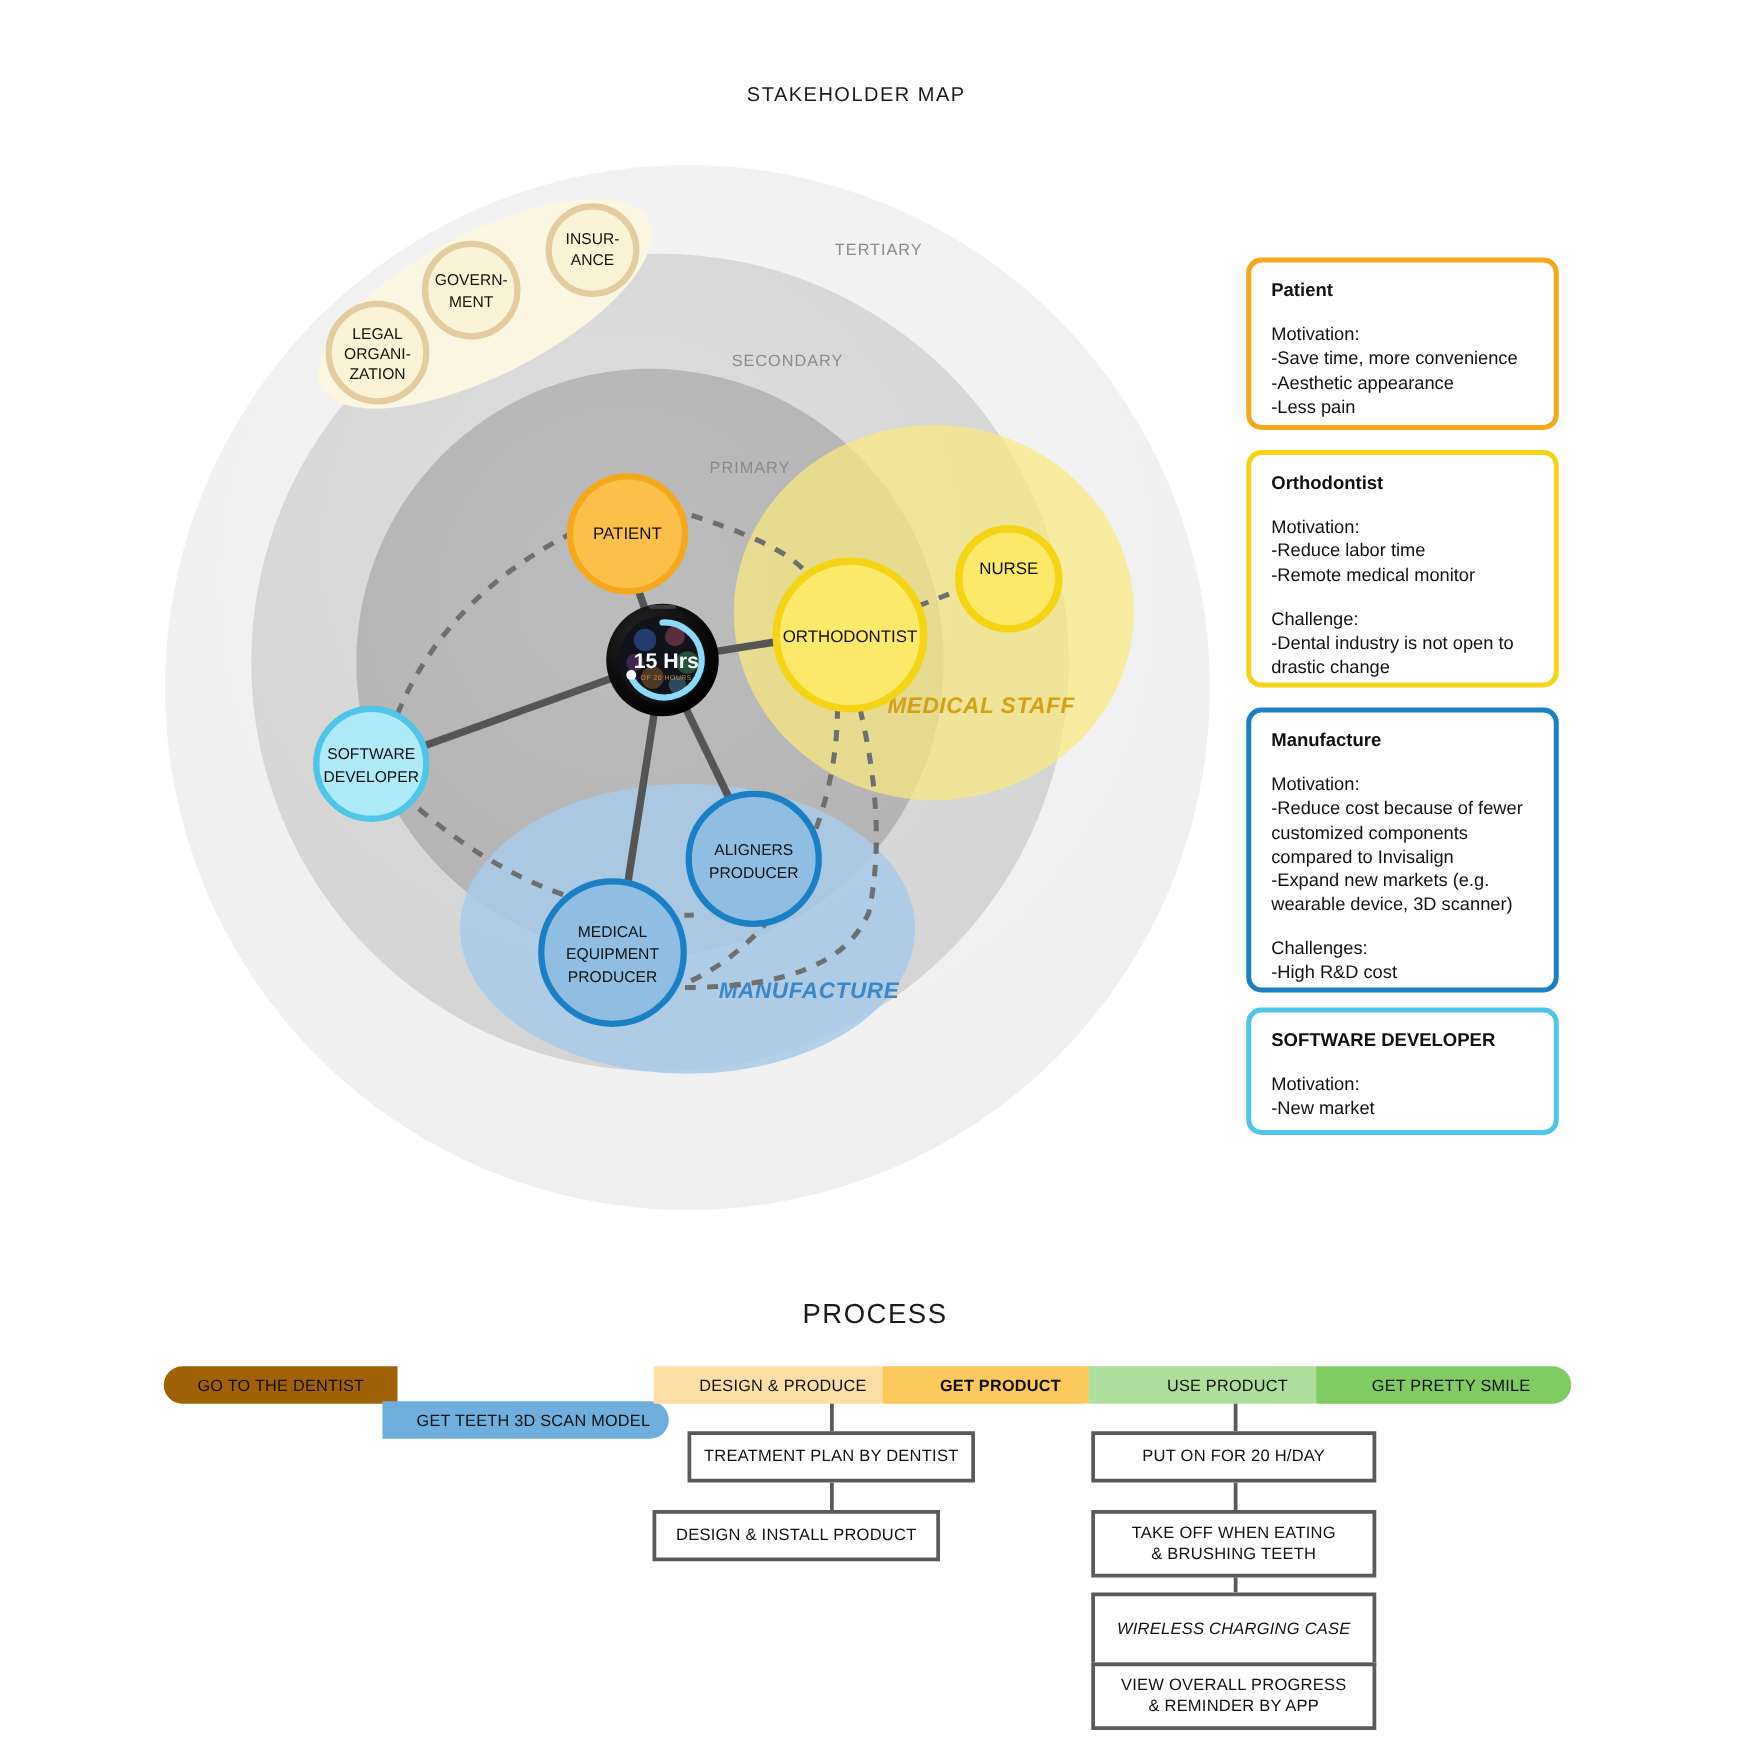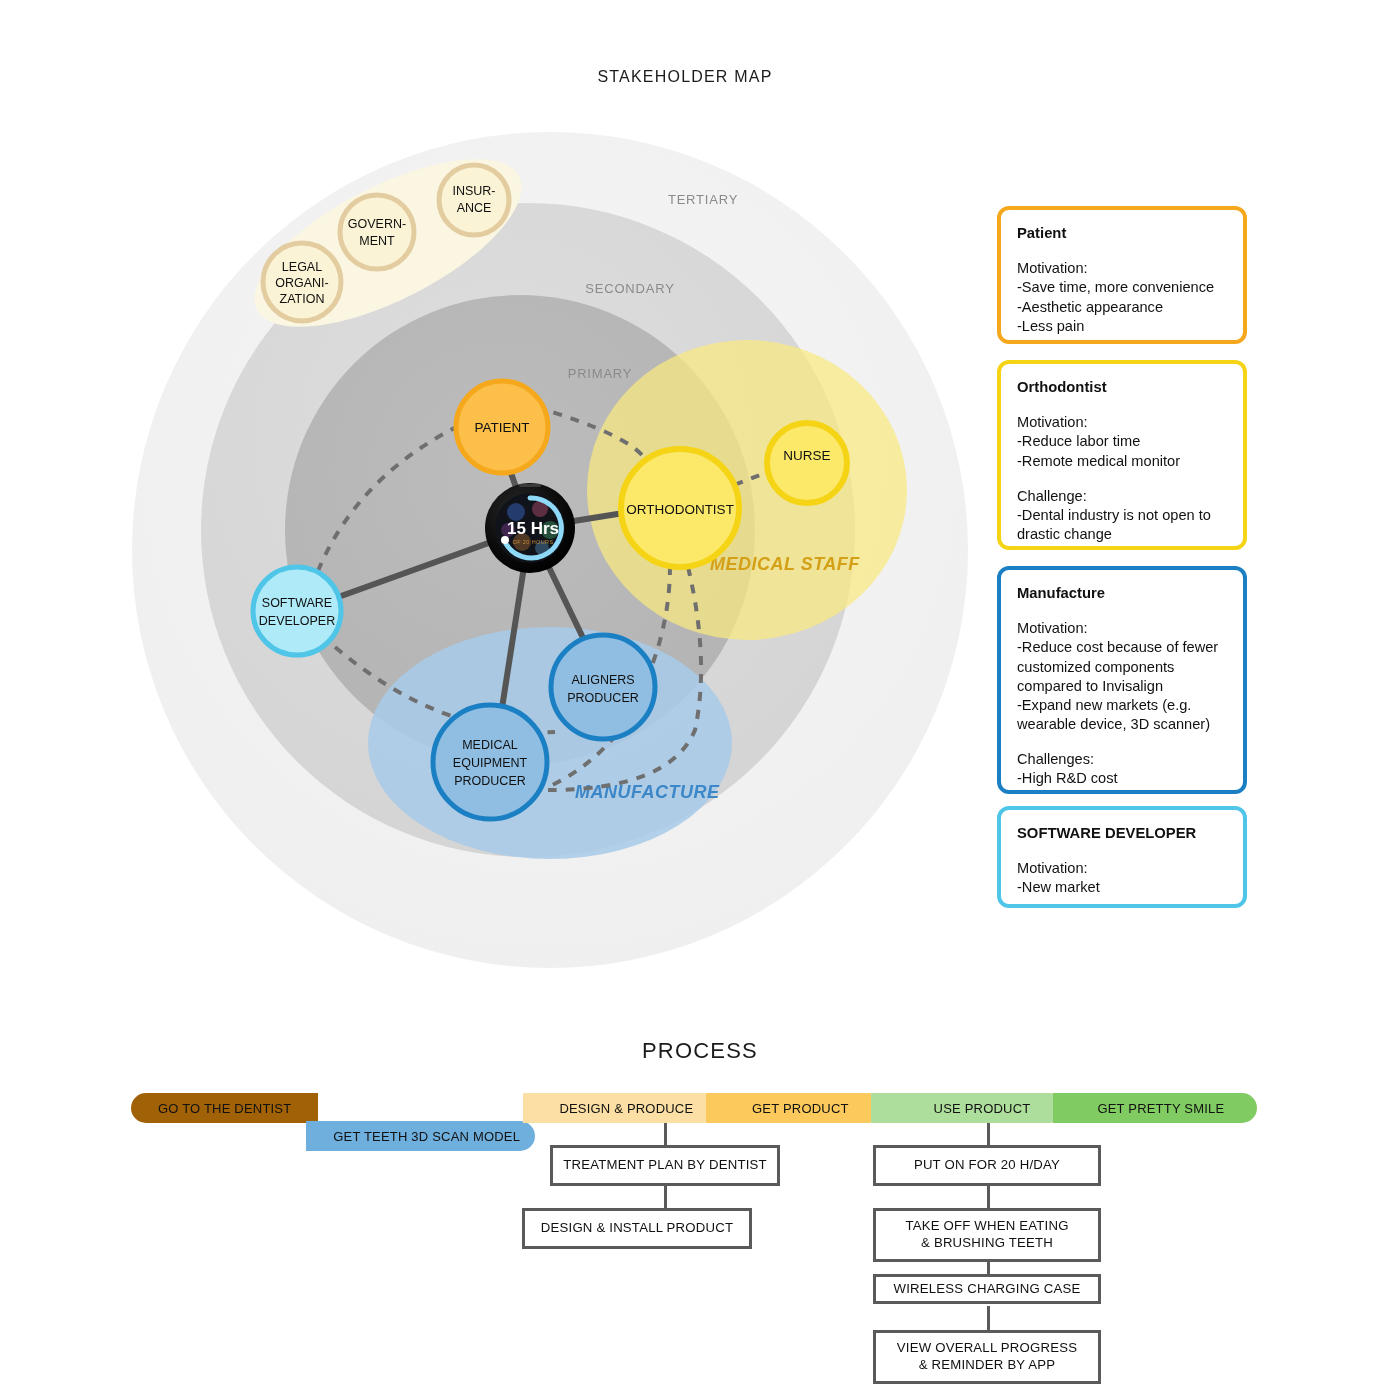--- a/index.html
+++ b/index.html
@@ -336,21 +336,21 @@
   <div id="process-bar">
     <div class="seg" style="width:190px;background:#a16207;">
       <span>GO TO THE DENTIST</span>
     </div>
     <div class="seg round-r" style="width:220px;background:#6FAFDE;margin-left:-12px;padding-left:12px;margin-top:28px;">
       <span>GET TEETH 3D SCAN MODEL</span>
     </div>
     <div class="seg round-r" style="width:185px;background:#FBDFA4;margin-left:-12px;padding-left:12px;">
       <span>DESIGN &amp; PRODUCE</span>
     </div>
-    <div class="seg round-r" style="width:168px;background:#FBC95C;margin-left:-12px;padding-left:12px;">
+    <div class="seg round-r" style="width:168px;background:#FBC95C;margin-left:-12px;padding-left:12px;font-weight:bold;">
       <span>GET PRODUCT</span>
     </div>
     <div class="seg round-r" style="width:168px;background:#AEDE9B;margin-left:-12px;padding-left:28px;">
       <span>USE PRODUCT</span>
     </div>
     <div class="seg" style="width:195px;background:#81CC62;margin-left:-12px;padding-left:12px;">
       <span>GET PRETTY SMILE</span>
     </div>
   </div>
 
@@ -371,21 +371,21 @@
     <div class="connector" style="left:987px; top:130px; height:24px;"></div>
     <div class="connector" style="left:987px; top:186px; height:24px;"></div>
 
     <div class="pbox" style="left:873px; top:25px; width:228px; height:41px;">
       <span>PUT ON FOR 20 H/DAY</span>
     </div>
     <div class="pbox" style="left:873px; top:88px; width:228px; height:54px; white-space:pre-line;">
       <span style="white-space:pre-line;">TAKE OFF WHEN EATING
 &amp; BRUSHING TEETH</span>
     </div>
-    <div class="pbox" style="left:873px; top:154px; width:228px; height:30px;">
+    <div class="pbox" style="left:873px; top:154px; width:228px; height:59px;font-style:italic;">
       <span>WIRELESS CHARGING CASE</span>
     </div>
     <div class="pbox" style="left:873px; top:210px; width:228px; height:54px; white-space:pre-line;">
       <span style="white-space:pre-line;">VIEW OVERALL PROGRESS
 &amp; REMINDER BY APP</span>
     </div>
   </div>
 
 </div>
 

